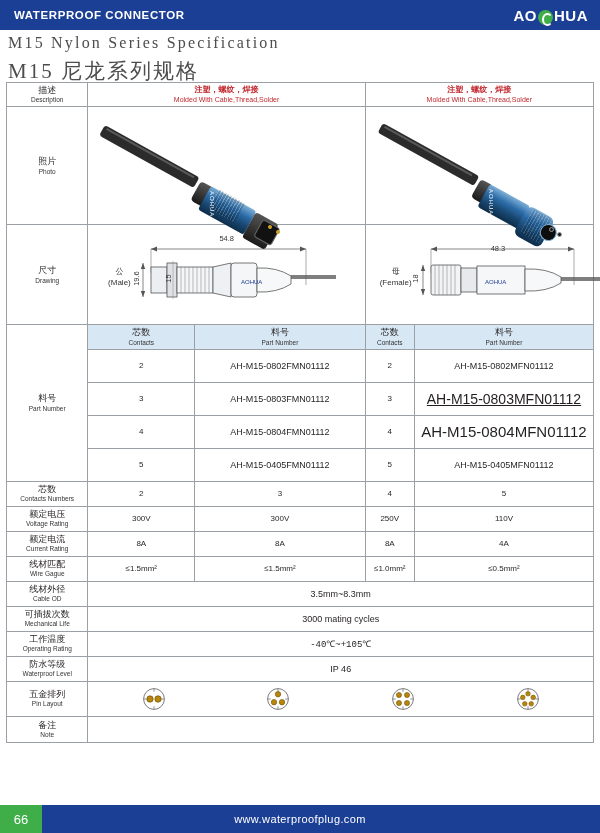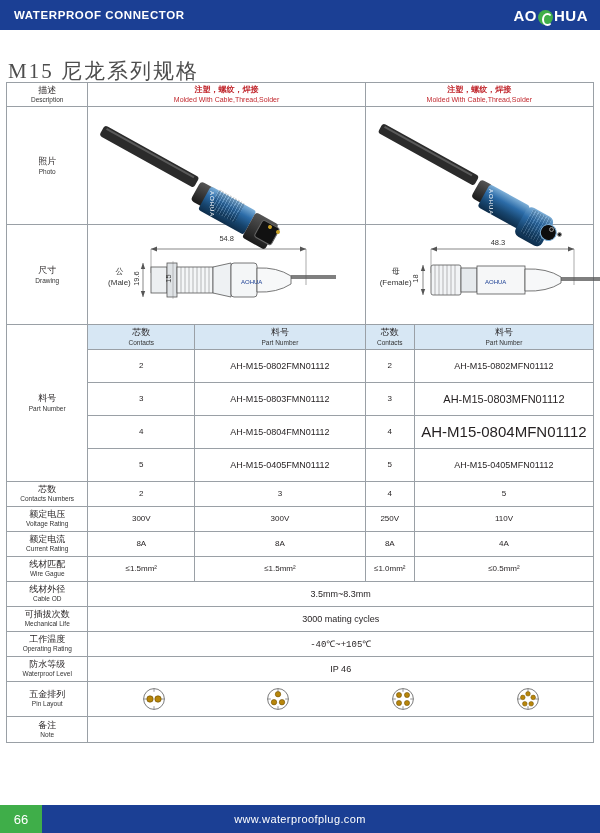--- a/index.html
+++ b/index.html
@@ -128,20 +128,21 @@
 
   <div class="top-bar">
     <div class="top-title">WATERPROOF CONNECTOR</div>
     <div class="logo">
       <span class="logo-text">AO</span>
       <span class="logo-mark"></span>
       <span class="logo-text">HUA</span>
     </div>
   </div>
 
+  <div class="title-en">M15 Nylon Series Specification</div>
   <div class="title-cn">M15  尼龙系列规格</div>
 
   <table class="tbl">
     <colgroup>
       <col style="width:92px">
         <col style="width:52px">
         <col style="width:196px">
       <col style="width:52px">
         <col style="width:196px">
     </colgroup>
@@ -269,21 +270,21 @@
             </g>
             <rect x="92" y="41" width="16" height="24" fill="#e6eaed" stroke="#555" stroke-width="0.8"></rect>
             <rect x="108" y="39" width="48" height="28" fill="#f6f7f8" stroke="#555" stroke-width="0.8"></rect>
             <path d="M156 42 Q178 41 192 50 L192 56 Q178 65 156 64 Z" fill="#f7f8f9" stroke="#555" stroke-width="0.8"></path>
             <line x1="192" y1="52" x2="242" y2="52" stroke="#555" stroke-width="4" opacity="0.75"></line>
             <text x="116" y="57" font-size="6" fill="#1b3f94" font-family="Liberation Sans, sans-serif">AOHUA</text>
             <line x1="54" y1="38" x2="54" y2="68" stroke="#555" stroke-width="0.7"></line>
             <polygon points="54,38 51.8,44 56.2,44" fill="#555"></polygon>
             <polygon points="54,68 51.8,62 56.2,62" fill="#555"></polygon>
           </svg>
-          <span class="dim-txt" style="left:122px; top:11px;">48.3</span>
+          <span class="dim-txt" style="left:122px; top:17px;">48.3</span>
           <span class="dim-txt" style="left:42px; top:47px; transform:rotate(-90deg); transform-origin:center;">18</span>
           <span class="gender" style="left:2px; top:40px; width:50px;">
             <span>母</span><br>
             <span>(Female)</span>
           </span>
         </div>
       </td>
     </tr>
 
     <tr>
@@ -312,21 +313,21 @@
     <tr style="height:33px;">
       <td>2</td>
       <td style="font-size:9px;">AH-M15-0802FMN01112</td>
       <td>2</td>
       <td style="font-size:9px;">AH-M15-0802MFN01112</td>
     </tr>
     <tr style="height:33px;">
       <td>3</td>
       <td style="font-size:9px;">AH-M15-0803FMN01112</td>
       <td>3</td>
-      <td style="font-size:11px;">AH-M15-0803MFN01112</td>
+      <td style="font-size:14px;text-decoration:underline;">AH-M15-0803MFN01112</td>
     </tr>
     <tr style="height:33px;">
       <td>4</td>
       <td style="font-size:9px;">AH-M15-0804FMN01112</td>
       <td>4</td>
       <td style="font-size:15px;">AH-M15-0804MFN01112</td>
     </tr>
     <tr style="height:33px;">
       <td>5</td>
       <td style="font-size:9px;">AH-M15-0405FMN01112</td>

